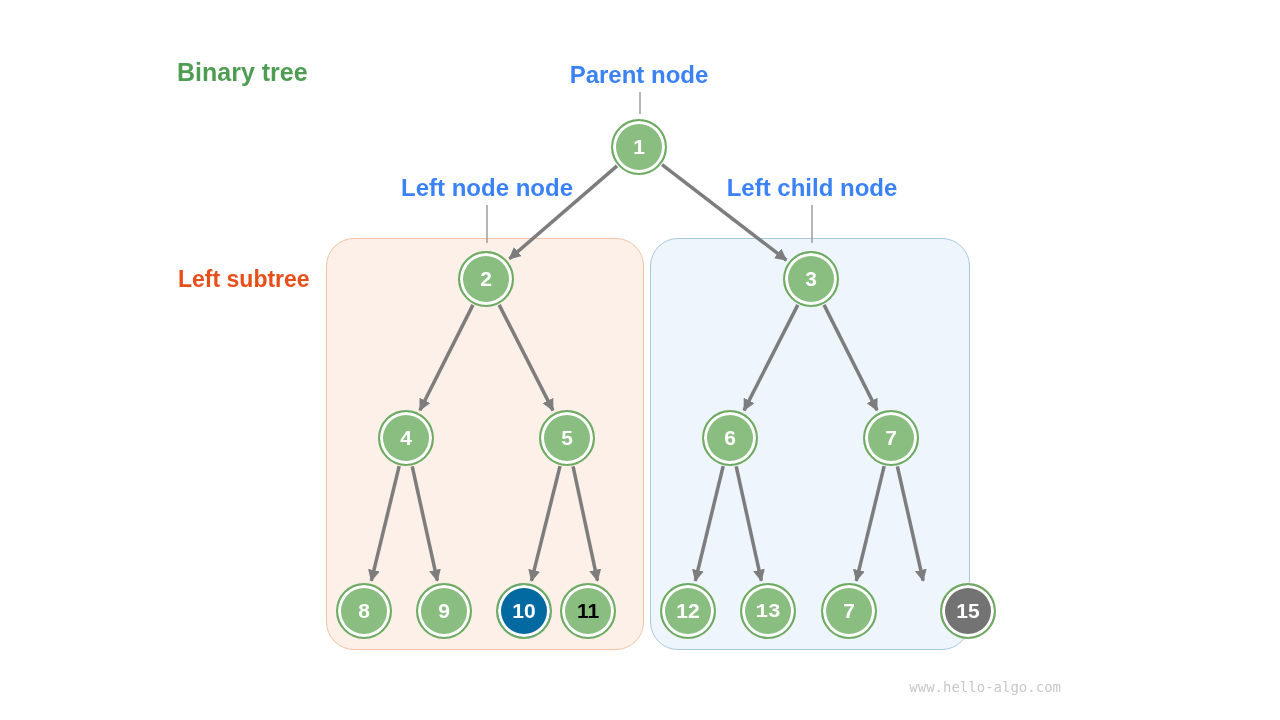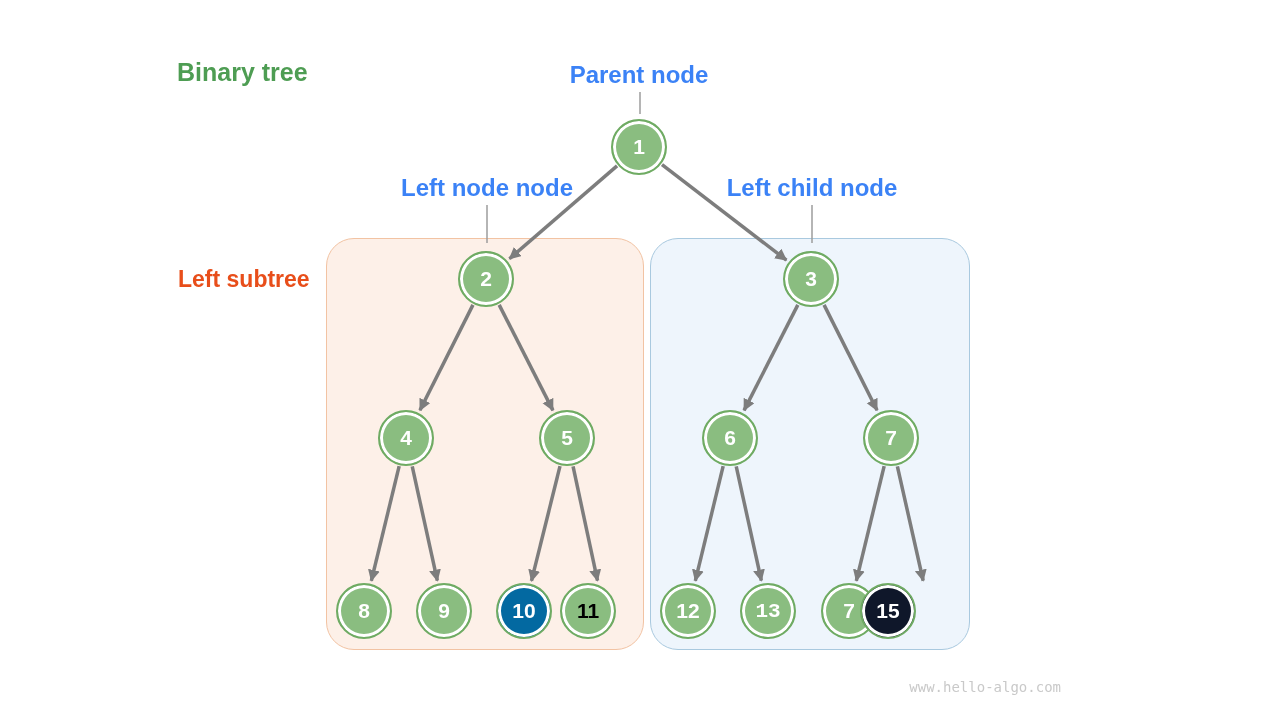--- a/index.html
+++ b/index.html
@@ -168,21 +168,21 @@
       </div>
       <div class="node" style="left: 660px; top: 583px; background: rgb(138, 189, 128); border-color: rgb(111, 171, 99); color: rgb(255, 255, 255);">
         <span>12</span>
       </div>
       <div class="node" style="left: 740px; top: 583px; background: rgb(138, 189, 128); border-color: rgb(111, 171, 99); color: rgb(255, 255, 255); font-family: Liberation Mono, monospace;">
         <span>13</span>
       </div>
       <div class="node" style="left: 821px; top: 583px; background: rgb(138, 189, 128); border-color: rgb(111, 171, 99); color: rgb(255, 255, 255);">
         <span>7</span>
       </div>
-      <div class="node" style="left: 860px; top: 583px; background: #0f172a; border-color: rgb(111, 171, 99); color: rgb(255, 255, 255);">
+      <div class="node" style="left: 940px; top: 583px; background: #737373; border-color: rgb(111, 171, 99); color: rgb(255, 255, 255);">
         <span>15</span>
       </div>
     </div>
 
   <div class="annot annot-parent">Parent node</div>
   <div class="annot annot-left-child">Left node node</div>
   <div class="annot annot-right-child">Left child node</div>
 
   <div class="side-label label-left-subtree" style="color: rgb(232, 78, 26);">Left subtree</div>
 

